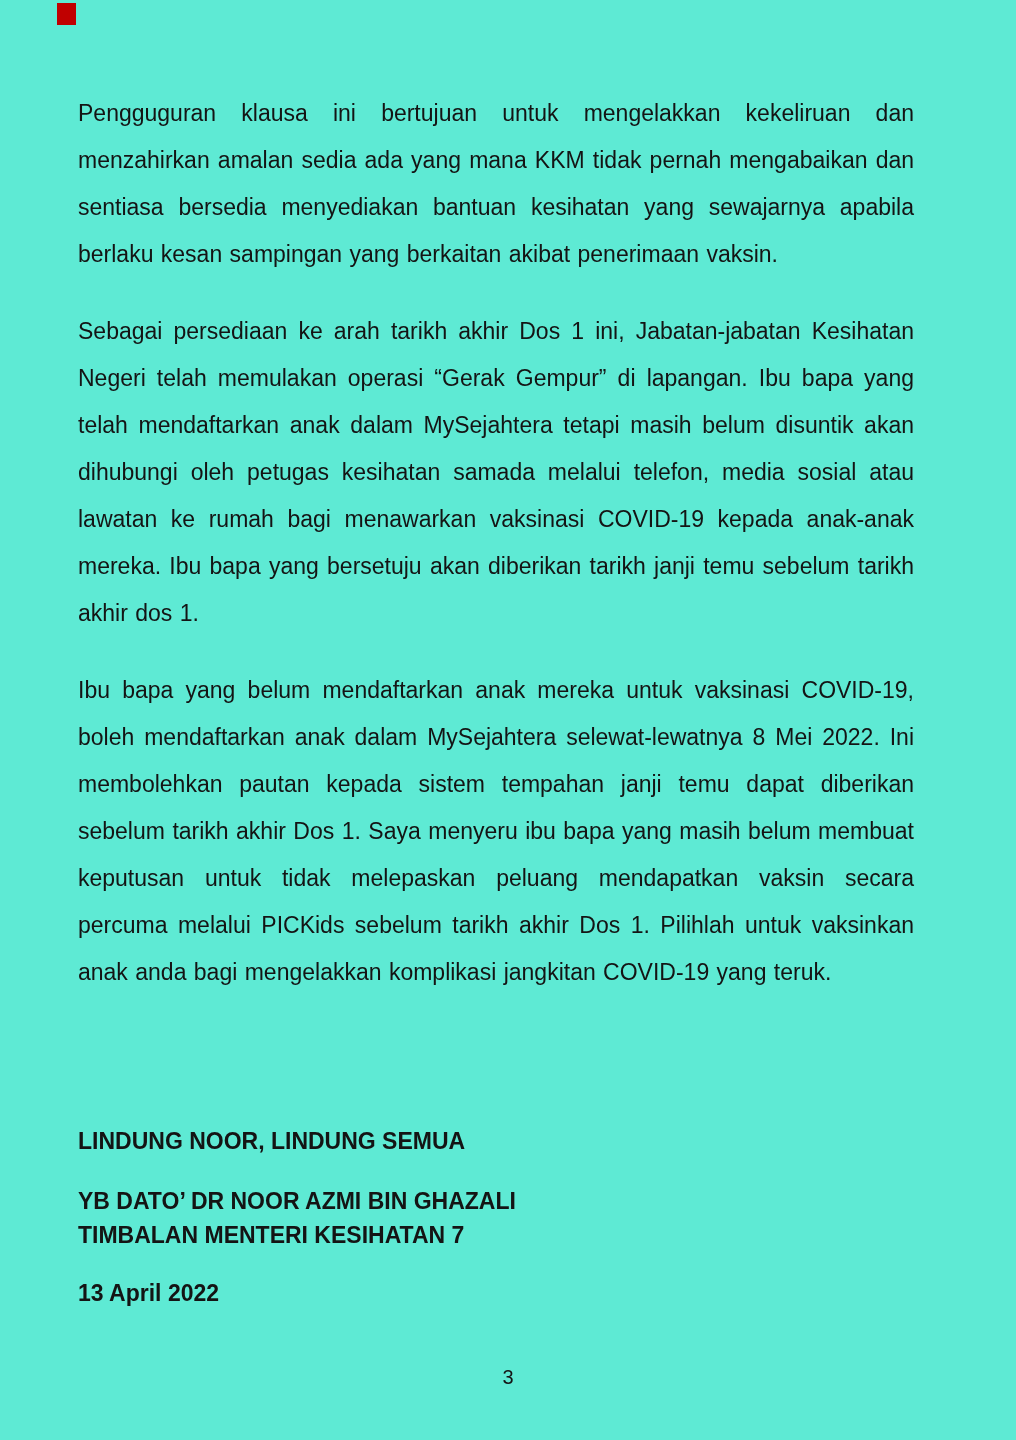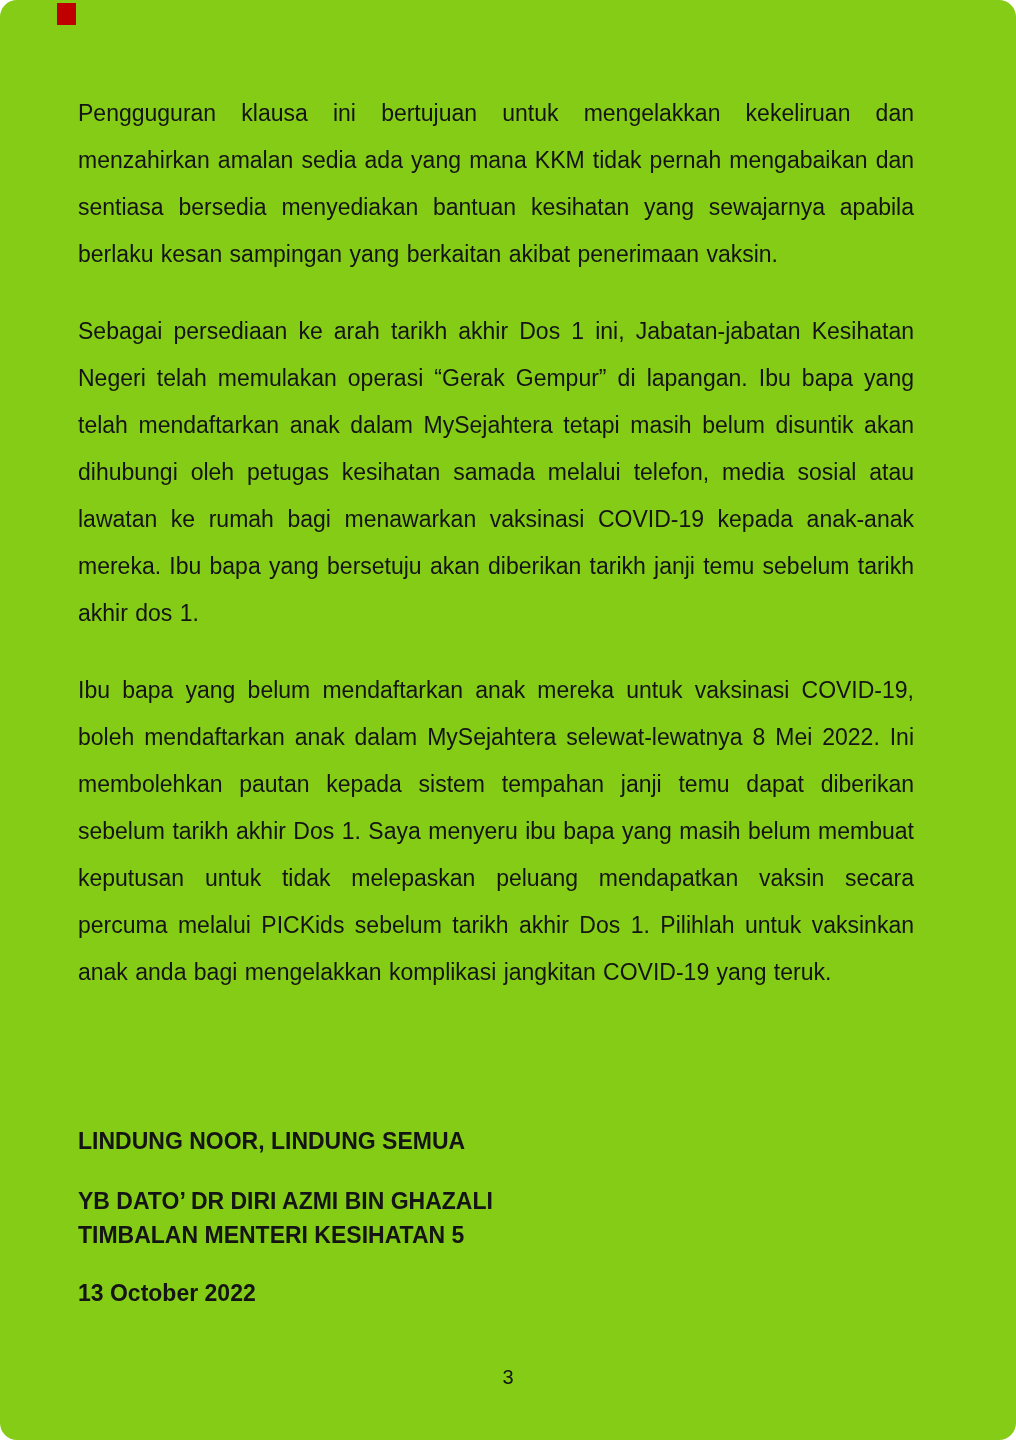--- a/index.html
+++ b/index.html
@@ -71,36 +71,36 @@
     top: 1365px;
     width: 1016px;
     text-align: center;
     font-size: 20px;
     line-height: 24px;
   }
 </style>
 </head>
 <body>
 
-<div class="page" style="background: #84cc16; border-radius: 17px;">
+<div class="page" style="background: #5eead4;">
 
   <div class="red-mark" style="background: rgb(192, 0, 0);"></div>
 
   <div class="content">
     <div>
         <p class="body-par"><span>Pengguguran klausa ini bertujuan untuk mengelakkan kekeliruan dan menzahirkan amalan sedia ada yang mana KKM tidak pernah mengabaikan dan sentiasa bersedia menyediakan bantuan kesihatan yang sewajarnya apabila berlaku kesan sampingan yang berkaitan akibat penerimaan vaksin.</span></p>
         <p class="body-par"><span>Sebagai persediaan ke arah tarikh akhir Dos 1 ini, Jabatan-jabatan Kesihatan Negeri telah memulakan operasi “</span><span class="bold">Gerak Gempur</span><span>” di lapangan. Ibu bapa yang telah mendaftarkan anak dalam MySejahtera tetapi masih belum disuntik akan dihubungi oleh petugas kesihatan samada melalui telefon, media sosial atau lawatan ke rumah bagi menawarkan vaksinasi COVID-19 kepada anak-anak mereka. Ibu bapa yang bersetuju akan diberikan tarikh janji temu sebelum tarikh akhir dos 1.</span></p>
         <p class="body-par"><span>Ibu bapa yang belum mendaftarkan anak mereka untuk vaksinasi COVID-19, boleh mendaftarkan anak dalam MySejahtera </span><span class="bold">selewat-lewatnya 8 Mei 2022</span><span>. Ini membolehkan pautan kepada sistem tempahan janji temu dapat diberikan sebelum tarikh akhir Dos 1. Saya menyeru ibu bapa yang masih belum membuat keputusan untuk tidak melepaskan peluang mendapatkan vaksin secara percuma melalui PICKids sebelum tarikh akhir Dos 1. Pilihlah untuk vaksinkan anak anda bagi mengelakkan komplikasi jangkitan COVID-19 yang teruk.</span></p>
       </div>
   </div>
 
   <div class="slogan">LINDUNG NOOR, LINDUNG SEMUA</div>
 
   <div class="signatory">
-    <div>YB DATO’ DR DIRI AZMI BIN GHAZALI</div>
-    <div>TIMBALAN MENTERI KESIHATAN 5</div>
+    <div>YB DATO’ DR NOOR AZMI BIN GHAZALI</div>
+    <div>TIMBALAN MENTERI KESIHATAN 7</div>
   </div>
 
-  <div class="doc-date">13 October 2022</div>
+  <div class="doc-date">13 April 2022</div>
 
   <div class="page-number">3</div>
 
 </div>
 
 </body></html>

